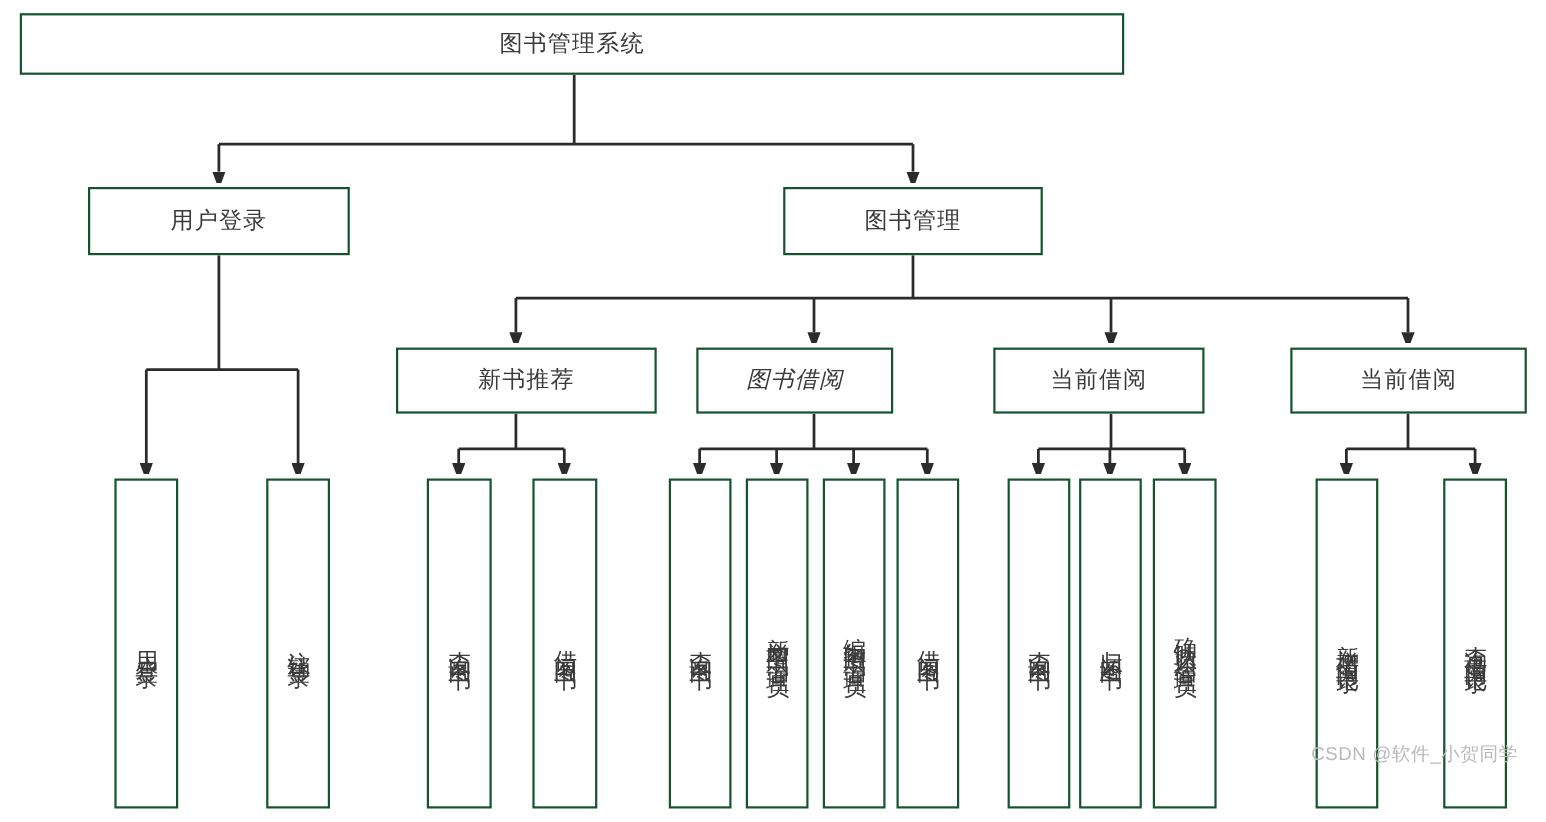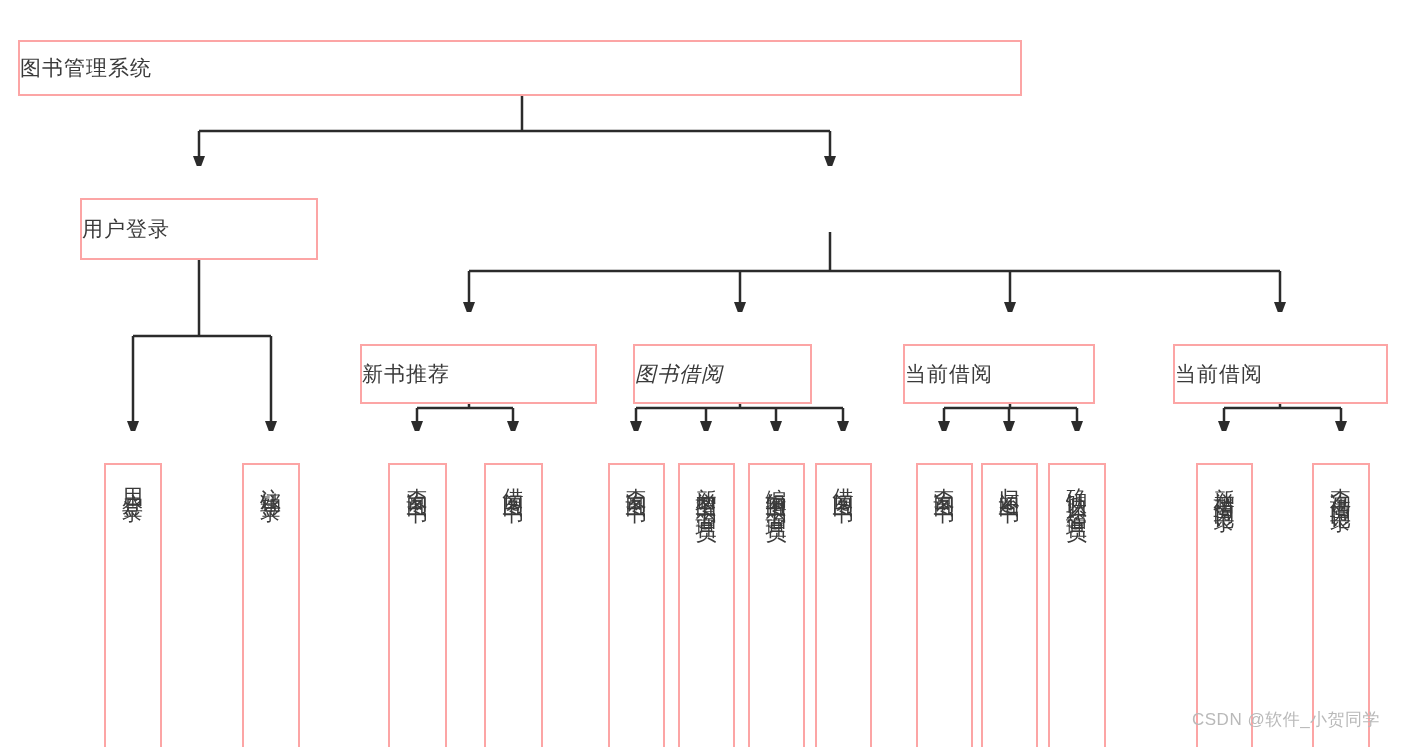--- a/index.html
+++ b/index.html
@@ -22,26 +22,26 @@
     left: 0;
     top: 0;
     width: 1405px;
     height: 747px;
     pointer-events: none;
   }
   .node {
     position: absolute;
     box-sizing: border-box;
     background: #ffffff;
-    border: 2px solid #fca5a5;
+    border: 2px solid #14532d;
     display: flex;
     align-items: center;
+    justify-content: center;
     color: #3a3a3a;
     z-index: 2;
-    margin-top: 28px;
   }
   .node.h {
     font-size: 21px;
     letter-spacing: 1px;
     line-height: 1.2;
   }
   .node.v {
     writing-mode: vertical-rl;
     text-orientation: upright;
     font-size: 21px;
@@ -110,20 +110,23 @@
       <line x1="1341" y1="408" x2="1341" y2="421" stroke="#2b2b2b" stroke-width="2.5" marker-end="url(#arrow)"></line>
     </svg>
 
   <div class="node h" id="n-root" style="left: 18px; top: 12px; width: 1004px; height: 56px;">
     <span>图书管理系统</span>
   </div>
 
   <div class="node h" id="n-l1-0" style="left: 80px; top: 170px; width: 238px; height: 62px;">
     <span>用户登录</span>
   </div>
+  <div class="node h" id="n-l1-1" style="left: 712px; top: 170px; width: 236px; height: 62px;">
+    <span>图书管理</span>
+  </div>
 
   <div class="node h" id="n-l2-0" style="left: 360px; top: 316px; width: 237px; height: 60px;">
     <span>新书推荐</span>
   </div>
   <div class="node h" id="n-l2-1" style="left: 633px; top: 316px; width: 179px; height: 60px; font-style: italic;">
     <span>图书借阅</span>
   </div>
   <div class="node h" id="n-l2-2" style="left: 903px; top: 316px; width: 192px; height: 60px;">
     <span>当前借阅</span>
   </div>
@@ -164,14 +167,14 @@
   <div class="node v" id="n-lf-10" style="left: 1048px; top: 435px; width: 58px; height: 300px;">
     <span class="vtext">确认归还（管理员）</span>
   </div>
   <div class="node v" id="n-lf-11" style="left: 1196px; top: 435px; width: 57px; height: 300px;">
     <span class="vtext">新增借阅记录</span>
   </div>
   <div class="node v" id="n-lf-12" style="left: 1312px; top: 435px; width: 58px; height: 300px;">
     <span class="vtext">查询借阅记录</span>
   </div>
 
-  <div class="watermark" style="left: 1192px; top: 708px; color: rgb(185, 185, 185);">CSDN @软件_小贺同学</div>
+  <div class="watermark" style="left: 1192px; top: 674px; color: rgb(185, 185, 185);">CSDN @软件_小贺同学</div>
 </div>
 
 </body></html>

